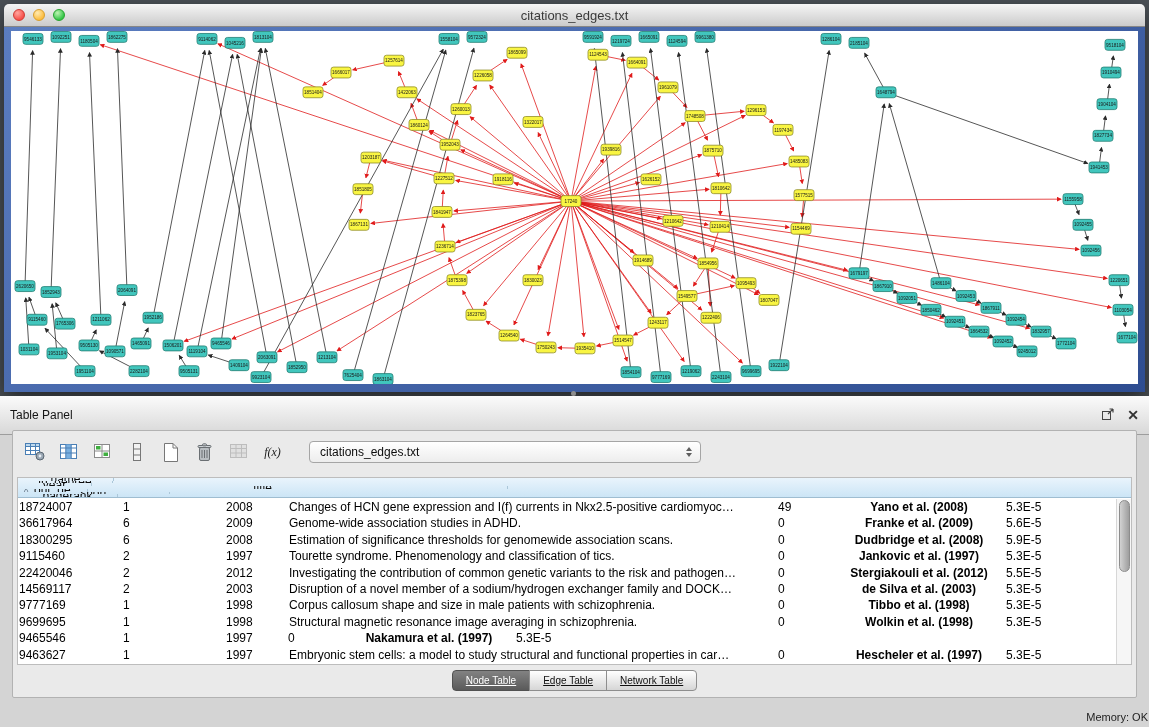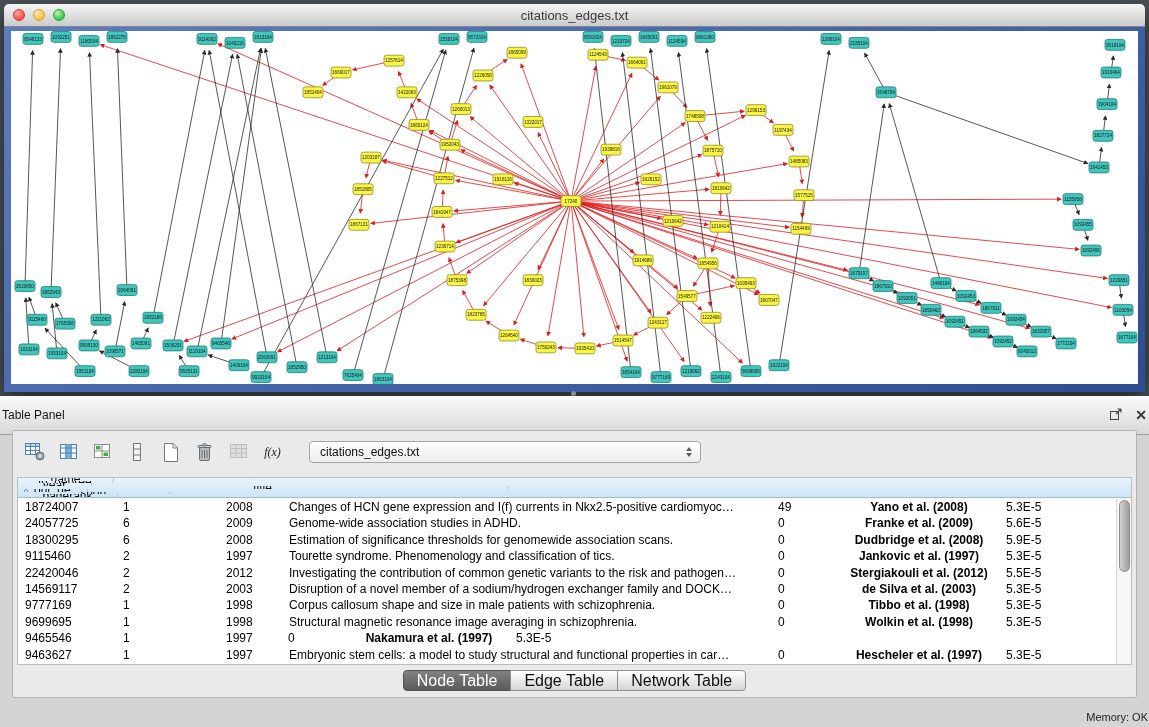--- a/index.html
+++ b/index.html
@@ -19,21 +19,21 @@
   .light.green  { background:radial-gradient(circle at 35% 30%, #bdf3b2, #35c649 70%); border:1px solid #26a32e; }
   .win-title { text-align:center; font-size:13px; line-height:23px; color:#3a3a3a; }
   .net-frame { position:absolute; left:0; right:0; top:23px; bottom:0;
     background:linear-gradient(150deg,#5b7dc0,#2e4d91); padding:4px 7px 8px 7px; }
   #net-canvas { width:100%; height:100%; background:#ffffff; display:block; }
   .grip-dot { position:absolute; left:571px; top:391px; width:5px; height:5px; border-radius:50%; background:#8d8d8d; }
 
   
   .table-panel { position:absolute; left:0; top:396px; width:1149px; height:310px; background:#d4d4d4; }
   .panel-header { height:39px; background:linear-gradient(#fbfbfb,#d8d8d8);
-    border-bottom:1px solid #9d9d9d; display:flex; align-items:center; padding:0 2px; }
+    border-bottom:1px solid #9d9d9d; display:flex; align-items:center; padding:0 10px; }
   .panel-title { font-size:12px; color:#151515; flex:1; }
   .panel-header-icons { display:flex; gap:12px; align-items:center; }
   .close-glyph { font-size:14px; font-weight:bold; color:#333; line-height:14px; cursor:default; }
 
   .content { position:absolute; left:12px; right:12px; top:34px; bottom:8px;
     background:#eaeaea; border:1px solid #b2b2b2; border-radius:2px; }
   .toolbar { position:absolute; top:5px; left:8px; height:32px; display:flex; align-items:center; gap:7px; }
   .tool-btn { width:27px; height:27px; display:flex; align-items:center; justify-content:center; }
   .tool-btn.disabled { opacity:.55; }
   .fx { font-style:italic; font-family:"Liberation Serif", serif; font-size:12px; color:#1d1d1d; }
@@ -47,34 +47,34 @@
 
   .table-area { position:absolute; top:46px; left:4px; right:4px; bottom:32px; background:#fff; border:1px solid #bdbdbd; }
   .thead { display:flex; height:20px; background:linear-gradient(#e9f4fc,#cce5f6); border-bottom:1px solid #9fbdd1;flex-direction:column; }
   .th { border-right:1px solid #abc7d9; font-size:12px; color:#0c0c0c; display:flex;
         align-items:center; justify-content:center; gap:4px; overflow:hidden; white-space:nowrap; }
   .th .sort { font-size:10px; color:#48586a; }
   .th.fill { flex:1; border-right:none; }
   .tbody { position:absolute; top:21px; left:0; right:15px; bottom:0; overflow:hidden; }
   .tr { display:flex; height:16.4px; line-height:16.4px; font-size:12px; color:#000; }
   .td { padding:0 4px; overflow:hidden; white-space:nowrap; }
-  .c0 { width:96px; }  .td.c0 { padding-left:7px; }
+  .c0 { width:96px; }  .td.c0 { padding-left:1px; }
   .c1 { width:95px; }  .td.c1 { padding-left:9px; }
   .c2 { width:74px; }  .td.c2 { padding-left:17px; }
   .c3 { width:490px; } .td.c3 { padding-left:6px; }
   .c4 { width:70px; }  .td.c4 { padding-left:5px; }
   .c5 { width:152px; } .td.c5 { text-align:center;font-weight:bold; }
   .c6 { width:100px; } .td.c6 { padding-left:11px; }
   .vscroll { position:absolute; top:21px; right:0; bottom:0; width:15px; background:#f6f6f6; border-left:1px solid #d7d7d7; }
   .vthumb { position:absolute; top:1px; left:1.5px; width:11px; height:72px; border-radius:6px;
     background:linear-gradient(90deg,#d2d2d2,#9e9e9e); border:1px solid #8d8d8d; }
 
   .tabs { position:absolute; bottom:6px; left:0; right:0; display:flex; justify-content:center; }
-  .tab { height:21px; line-height:19px; padding:0 13px; font-size:16px; border:1px solid #8e8e8e;
-    margin-left:-1px; background:linear-gradient(#ffffff,#d6d6d6); color:#0f0f0f; }
+  .tab { height:21px; line-height:19px; padding:0 13px; font-size:10px; border:1px solid #8e8e8e;
+    margin-left:-1px; background:linear-gradient(#ffffff,#d6d6d6); color:#0f0f0f;text-decoration:underline; }
   .tab:first-child { border-radius:4px 0 0 4px; margin-left:0; }
   .tab:last-child  { border-radius:0 4px 4px 0; }
   .tab.selected { background:linear-gradient(#828282,#5a5a5a); color:#fff; border-color:#515151; }
 
   .statusbar { position:absolute; left:16px; top:706px; width:1149px; height:21px; background:#d4d4d4;
     display:flex; align-items:center; justify-content:flex-end; gap:6px; }
   .mem-label { font-size:11px; color:#1e1e1e; }
   .mem-dot { width:11px; height:11px; border-radius:50%;
     background:radial-gradient(circle at 35% 30%, #e4ffb2, #6cc72e 60%, #46a011); border:1px solid #4f9427; }
 </style>
@@ -859,21 +859,21 @@
           <div class="tr">
             <div class="td c0">18724007</div>
             <div class="td c1">1</div>
             <div class="td c2">2008</div>
             <div class="td c3">Changes of HCN gene expression and I(f) currents in Nkx2.5-positive cardiomyoc…</div>
             <div class="td c4">49</div>
             <div class="td c5">Yano et al. (2008)</div>
             <div class="td c6">5.3E-5</div>
           </div>
           <div class="tr">
-            <div class="td c0">24057725</div>
+            <div class="td c0">36617964</div>
             <div class="td c1">6</div>
             <div class="td c2">2009</div>
             <div class="td c3">Genome-wide association studies in ADHD.</div>
             <div class="td c4">0</div>
             <div class="td c5">Franke et al. (2009)</div>
             <div class="td c6">5.6E-5</div>
           </div>
           <div class="tr">
             <div class="td c0">18300295</div>
             <div class="td c1">6</div>

